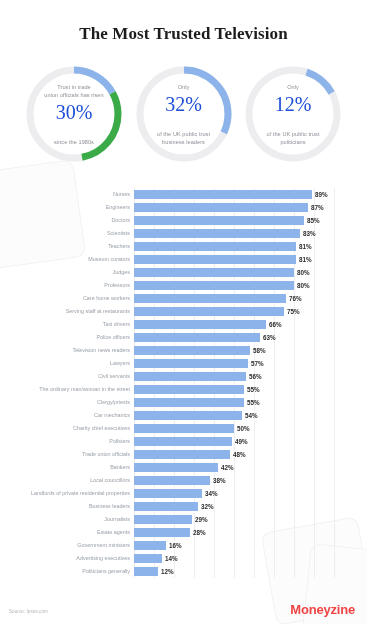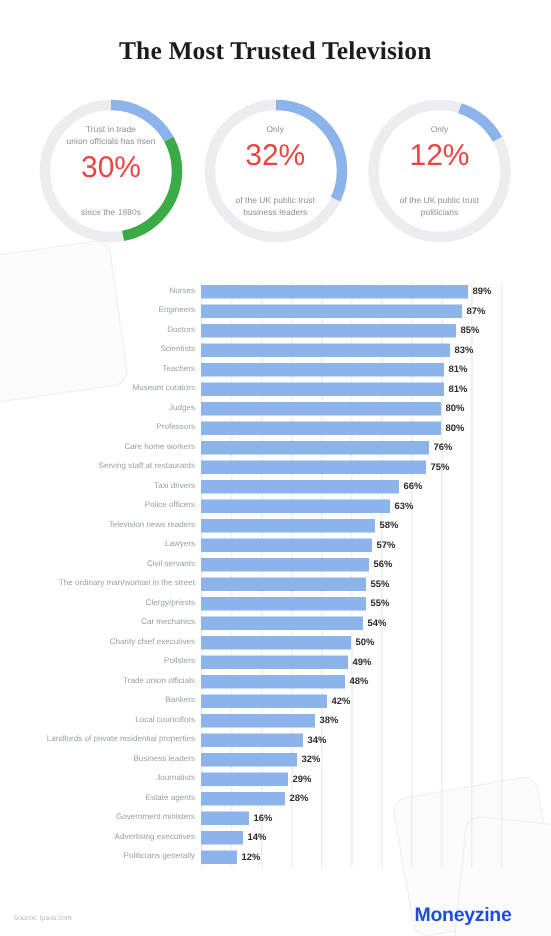--- a/index.html
+++ b/index.html
@@ -74,24 +74,24 @@
     justify-content: center;
     text-align: center;
   }
   .donut-cap, .donut-sub {
     font-size: 5.6px;
     line-height: 8px;
     color: #8b8f96;
     letter-spacing: .05px;
   }
   .donut-big {
-    font-family: Liberation Sans, sans-serif;
+    font-family: Liberation Serif, serif;
     font-size: 20px;
     font-weight: normal;
-    color: #ef4444;
+    color: #1d4ed8;
     line-height: 24px;
     margin: 1px 0 14px;
   }
 
   
   .chart {
     position: absolute;
     left: 0;
     top: 186px;
     width: 367px;
@@ -157,25 +157,25 @@
     position: absolute;
     left: 9px;
     bottom: 10px;
     font-size: 4.6px;
     color: #b2b6bb;
     letter-spacing: .05px;
     z-index: 4;
   }
   .brand {
     position: absolute;
-    right: 26px;
+    right: 12px;
     bottom: 7px;
     font-size: 13px;
     font-weight: bold;
-    color: #1d4ed8;
+    color: #ef4444;
     letter-spacing: -.2px;
     z-index: 4;
   }
 </style>
 </head>
 <body>
 
 <div class="deco deco-tl"></div>
 <div class="deco deco-br1"></div>
 <div class="deco deco-br2"></div>

